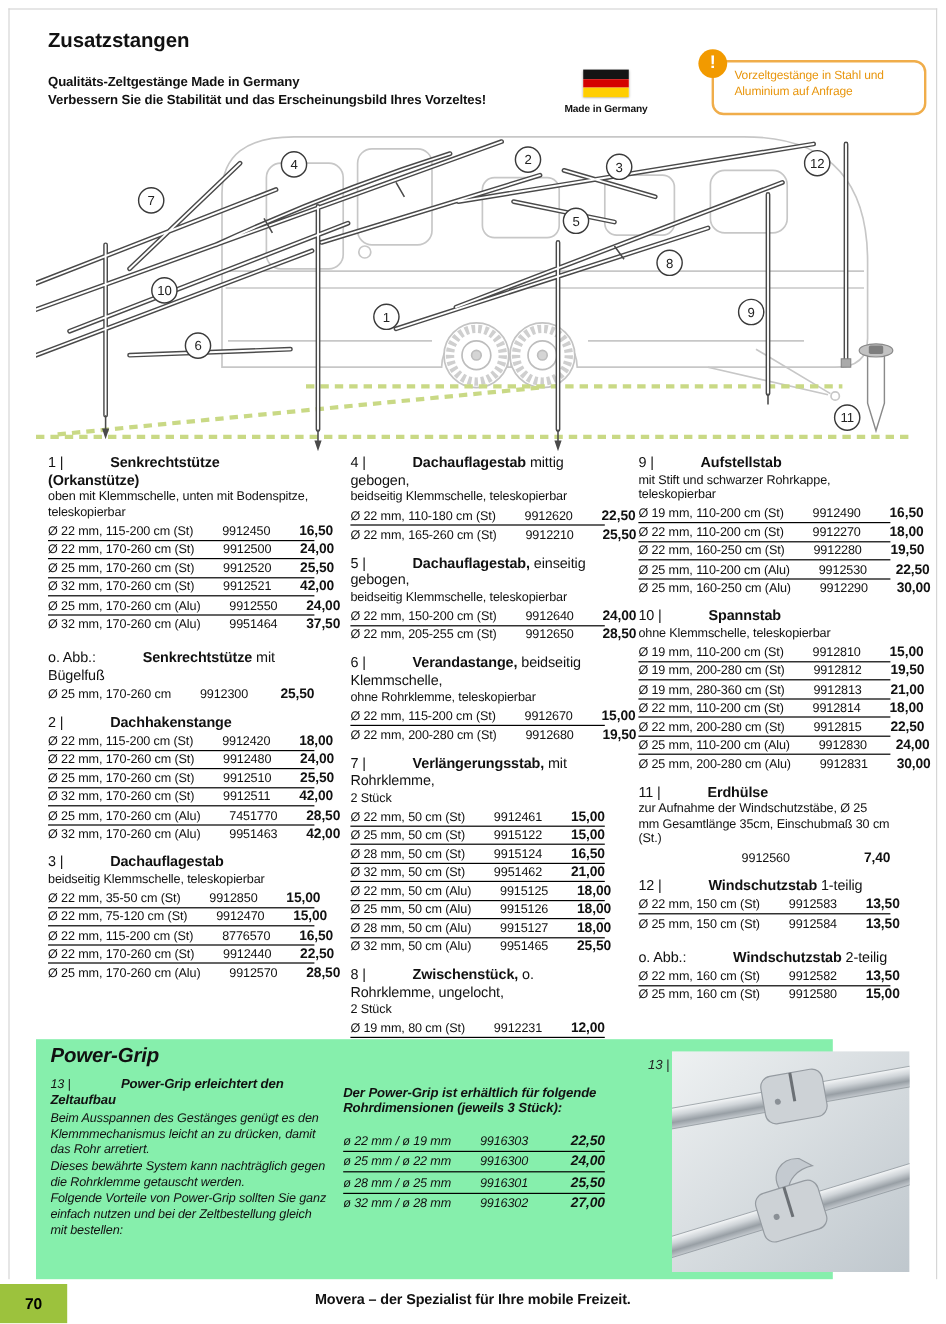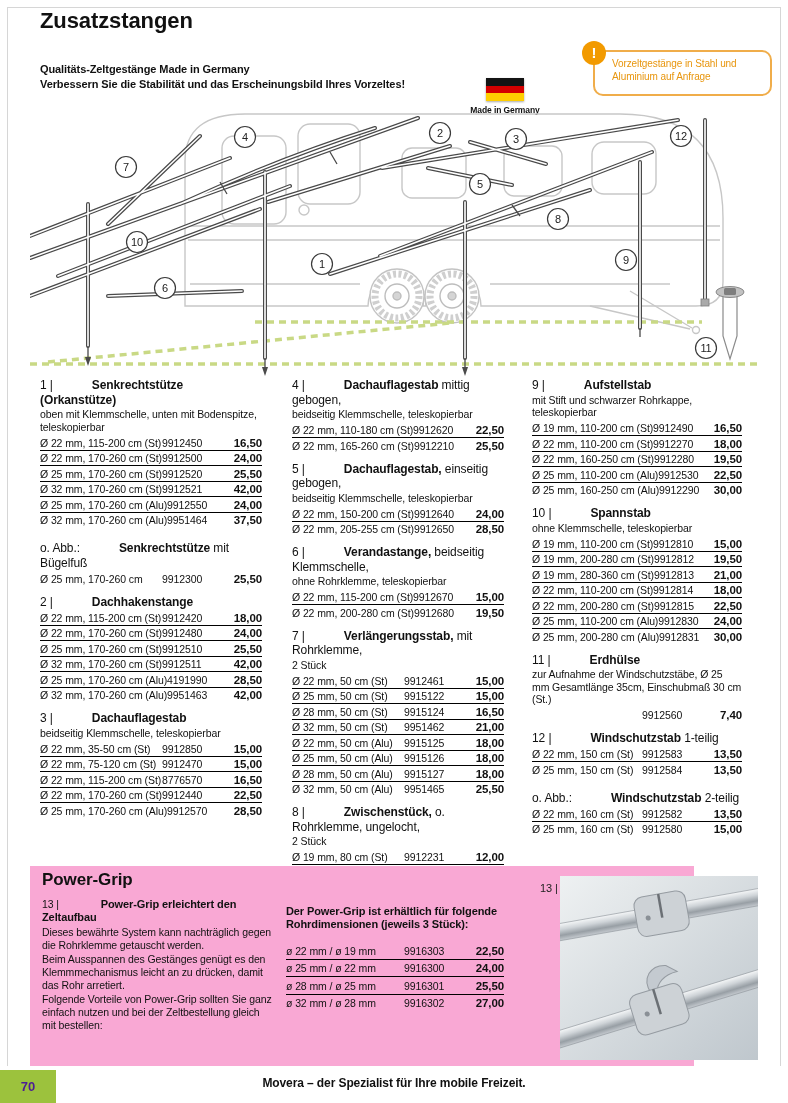--- a/index.html
+++ b/index.html
@@ -1,23 +1,23 @@
 <!DOCTYPE html>
 <html><head>
 <meta charset="utf-8">
 <style>
   html,body{margin:0;padding:0;background:#fff;}
   .page{position:relative;width:788px;height:1103px;background:#fff;overflow:hidden;
         font-family:"Liberation Sans",sans-serif;color:#111;letter-spacing:-0.1px;}
   .frame{position:absolute;left:7px;top:7px;right:7px;height:1058px;
          border:1px solid #d6d6d6;border-bottom:none;pointer-events:none;}
   
-  .title{position:absolute;left:40px;top:8px;font-size:22px;font-weight:bold;}
+  .title{position:absolute;left:40px;top:24px;font-size:17px;font-weight:bold;}
   .subtitle{position:absolute;left:40px;top:62px;font-size:11px;font-weight:bold;line-height:15px;}
-  .mig{position:absolute;left:462px;top:78px;width:86px;text-align:center;}
+  .mig{position:absolute;left:462px;top:58px;width:86px;text-align:center;}
   .flag{width:38px;height:23px;margin:0 auto;box-shadow:0 1px 2px rgba(0,0,0,.35);}
   .flag div{height:33.33%;}
   .f-black{background:#141414;} .f-red{background:#d40000;} .f-gold{background:#ffce00;}
   .mig-label{font-size:8.5px;font-weight:bold;margin-top:4px;}
   .notice{position:absolute;left:593px;top:50px;width:152px;min-height:32px;
           border:2px solid #f0ad4a;border-radius:10px;padding:5px 6px 5px 17px;
           color:#e8960e;font-size:10px;line-height:13px;}
   .notice-icon{position:absolute;left:-13px;top:-11px;width:24px;height:24px;border-radius:50%;
           background:#f29a00;color:#fff;font-weight:bold;font-size:15px;text-align:center;line-height:24px;}
   
@@ -26,41 +26,41 @@
   .col{position:absolute;top:378px;}
   #col0{left:40px;width:222px;} #col1{left:292px;width:212px;} #col2{left:532px;width:210px;}
   .sec{margin-bottom:9px;}
   .sec.oabb{margin-top:14px;}
   .sec-h{font-size:12px;line-height:14.5px;margin-bottom:1px;}
   .h-num{font-weight:normal;margin-right:3px;}
   .h-title{font-weight:bold;margin-left:36px;}
   .h-suf{font-weight:normal;}
   .sec-d{font-size:10.5px;line-height:12.5px;margin-bottom:2px;}
   .tbl{width:100%;}
-  .row{display:flex;align-items:baseline;border-bottom:1px solid #000;padding:1.5px 0 1px;}
+  .row{display:flex;align-items:baseline;border-bottom:1px solid #000;padding:1.5px 0 1px;gap:24px;}
   .row:last-child{border-bottom:none;}
   .spec{flex:1;font-size:10.5px;white-space:nowrap;}
   .part{width:54px;font-size:10.5px;}
   .price{width:46px;text-align:right;font-weight:bold;font-size:11.5px;}
   
-  .powergrip{position:absolute;left:30px;top:866px;width:664px;height:200px;background:#f9a8d4;}
+  .powergrip{position:absolute;left:30px;top:866px;width:664px;height:200px;background:#86efac;font-style:italic;}
   .pg-title{position:absolute;left:12px;top:4px;font-size:17px;font-weight:bold;}
   .pg-left{position:absolute;left:12px;top:32px;width:232px;font-size:10.5px;line-height:13px;}
   .pg-h{margin-bottom:2px;}
   .pg-h .h-title{font-size:11px;}
   .pg-left p{margin:0 0 1px 0;}
   .pg-mid{position:absolute;left:256px;top:32px;width:218px;font-size:10.5px;line-height:14px;}
   .bullet{padding-left:8px;position:relative;}
   .bullet::before{content:"·";position:absolute;left:1px;font-weight:bold;}
   .pg-table-h{font-weight:bold;font-size:11px;line-height:13px;margin:7px 0 11px;}
   .pg-photo{position:absolute;left:530px;top:10px;width:198px;height:184px;}
   .pg-photo-label{position:absolute;left:510px;top:16px;font-size:11px;color:#222;}
   
   .pageno{position:absolute;left:0;top:1070px;width:56px;height:33px;background:#9cc23d;
-          color:#4c1d95;font-weight:bold;font-size:13px;display:flex;align-items:center;justify-content:center;}
+          color:#000000;font-weight:bold;font-size:13px;display:flex;align-items:center;justify-content:center;}
   .slogan{position:absolute;left:0;top:1076px;width:100%;text-align:center;
           font-size:12px;font-weight:bold;}
 </style>
 </head>
 <body>
 
 <div class="page">
   <div class="frame"></div>
 
   <div class="title">Zusatzstangen</div>
@@ -251,21 +251,21 @@
             <span class="part">9912510</span>
             <span class="price">25,50</span>
           </div>
           <div class="row">
             <span class="spec">Ø 32 mm, 170-260 cm (St)</span>
             <span class="part">9912511</span>
             <span class="price">42,00</span>
           </div>
           <div class="row">
             <span class="spec">Ø 25 mm, 170-260 cm (Alu)</span>
-            <span class="part">4191990</span>
+            <span class="part">7451770</span>
             <span class="price">28,50</span>
           </div>
           <div class="row">
             <span class="spec">Ø 32 mm, 170-260 cm (Alu)</span>
             <span class="part">9951463</span>
             <span class="price">42,00</span>
           </div>
         </div>
       </div>
       <div class="sec">
@@ -539,22 +539,22 @@
     </div>
 
   <div class="powergrip">
     <div class="pg-title">Power-Grip</div>
     <div class="pg-left">
       <div class="pg-h">
         <span class="h-num">13 |</span>
         <span class="h-title">Power-Grip erleichtert den Zeltaufbau</span>
       </div>
       <div id="pg-paragraphs">
+          <p>Beim Ausspannen des Gestänges genügt es den Klemmmechanismus leicht an zu drücken, damit das Rohr arretiert.</p>
           <p>Dieses bewährte System kann nachträglich gegen die Rohrklemme getauscht werden.</p>
-          <p>Beim Ausspannen des Gestänges genügt es den Klemmmechanismus leicht an zu drücken, damit das Rohr arretiert.</p>
           <p>Folgende Vorteile von Power-Grip sollten Sie ganz einfach nutzen und bei der Zeltbestellung gleich mit bestellen:</p>
         </div>
     </div>
     <div class="pg-mid">
       <div class="pg-table-h">Der Power-Grip ist erhältlich für folgende Rohrdimensionen (jeweils 3 Stück):</div>
       <div class="tbl" id="pg-table">
           <div class="row">
             <span class="spec">ø 22 mm / ø 19 mm</span>
             <span class="part">9916303</span>
             <span class="price">22,50</span>

